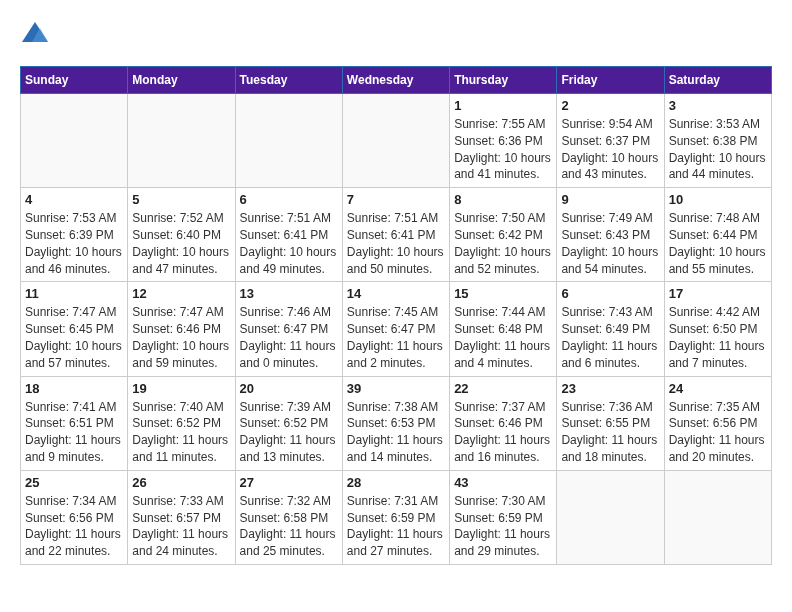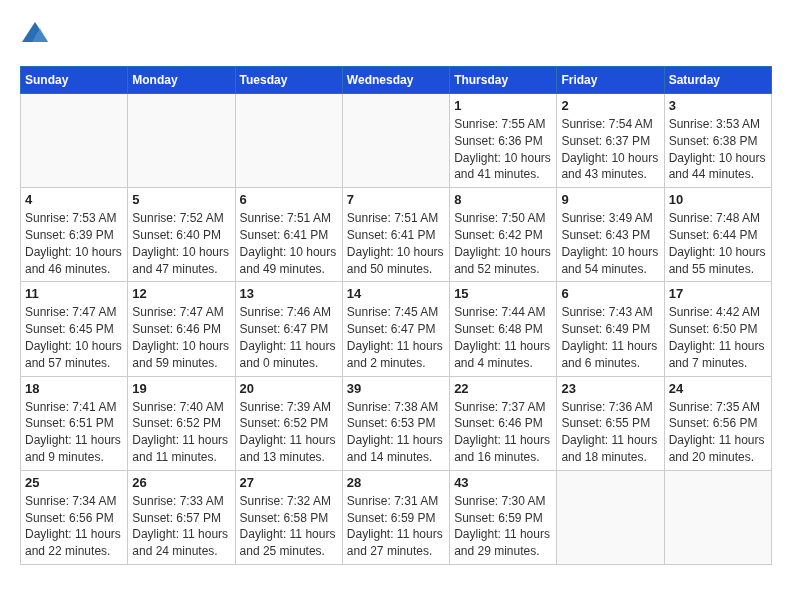--- a/index.html
+++ b/index.html
@@ -41,21 +41,21 @@
     .title-location {
       font-size: 16px;
       color: #444;
     }
     .calendar {
       width: 100%;
       border-collapse: collapse;
       font-size: 11px;
     }
     .calendar th {
-      background: #1d4ed8;
+      background: #4c1d95;
       color: #fff;
       padding: 6px 4px;
       text-align: left;
       font-size: 12px;
       border: 1px solid #2a6db5;
     }
     .calendar td {
       border: 1px solid #ccc;
       vertical-align: top;
       padding: 4px;
@@ -118,21 +118,21 @@
         <td class="empty-cell"></td>
         <td>
           <span class="day-num">1</span>
           <div class="day-info">Sunrise: 7:55 AM
 Sunset: 6:36 PM
 Daylight: 10 hours
 and 41 minutes.</div>
         </td>
         <td>
           <span class="day-num">2</span>
-          <div class="day-info">Sunrise: 7:54 AM
+          <div class="day-info">Sunrise: 9:54 AM
 Sunset: 6:37 PM
 Daylight: 10 hours
 and 43 minutes.</div>
         </td>
         <td>
           <span class="day-num">3</span>
           <div class="day-info">Sunrise: 3:53 AM
 Sunset: 6:38 PM
 Daylight: 10 hours
 and 44 minutes.</div>
@@ -169,21 +169,21 @@
         </td>
         <td>
           <span class="day-num">8</span>
           <div class="day-info">Sunrise: 7:50 AM
 Sunset: 6:42 PM
 Daylight: 10 hours
 and 52 minutes.</div>
         </td>
         <td>
           <span class="day-num">9</span>
-          <div class="day-info">Sunrise: 3:49 AM
+          <div class="day-info">Sunrise: 7:49 AM
 Sunset: 6:43 PM
 Daylight: 10 hours
 and 54 minutes.</div>
         </td>
         <td>
           <span class="day-num">10</span>
           <div class="day-info">Sunrise: 7:48 AM
 Sunset: 6:44 PM
 Daylight: 10 hours
 and 55 minutes.</div>

